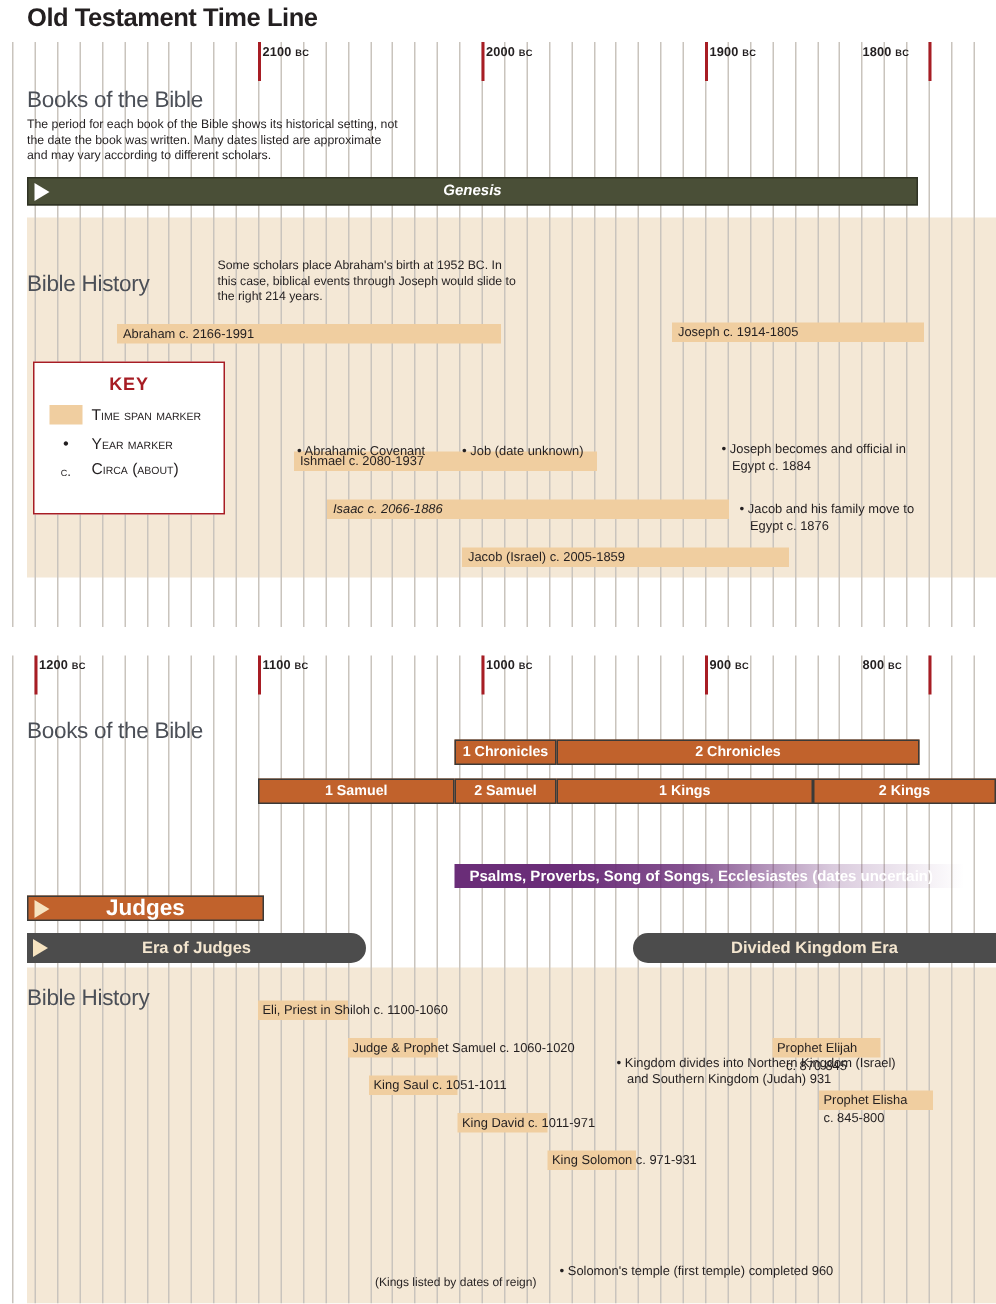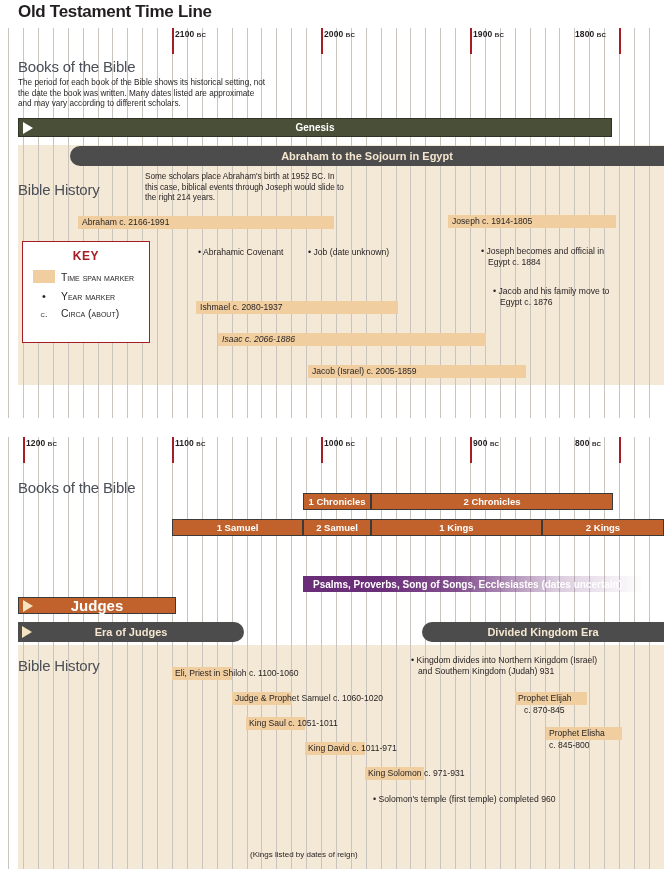--- a/index.html
+++ b/index.html
@@ -32,21 +32,21 @@
   .arrow.green{border-left-color:#ffffff;}
   .seg{position:absolute;display:flex;align-items:center;justify-content:center;
        height:17px;background:#c1622c;border:1px solid #3b3a38;box-sizing:border-box;
        font-size:9.5px;font-weight:bold;color:#ffffff;}
   .psalms{position:absolute;height:16px;display:flex;align-items:center;
           background:linear-gradient(90deg,#6a2d78 0%,#6a2d78 22%,rgba(106,45,120,.82) 46%,rgba(106,45,120,.25) 74%,rgba(106,45,120,0) 100%);
           font-size:10px;font-weight:bold;color:#ffffff;padding-left:10px;white-space:nowrap;}
   
   .hist{position:absolute;background:#f4e8d6;}
   .span{position:absolute;height:13px;background:#f0ceA0;}
-  .evt{position:absolute;font-size:8.6px;line-height:11px;color:#231f20;white-space:nowrap;}
+  .evt{position:absolute;font-size:8.6px;line-height:11px;color:#231f20;white-space:nowrap;margin-top:48px;}
   .evt.wrap{white-space:normal;}
   .evtlbl{position:absolute;font-size:8.6px;line-height:11px;color:#231f20;white-space:nowrap;}
   .dot{font-size:9px;}
   
   .key{position:absolute;background:#ffffff;border:1.4px solid #a71d24;box-sizing:border-box;}
   .keytitle{text-align:center;color:#a71d24;font-weight:bold;font-size:12px;letter-spacing:.6px;margin-top:7px;}
   .keyrow{display:flex;align-items:flex-end;margin:7px 0 0 10px;}
   .keyswatch{width:22px;height:13px;background:#f0ceA0;}
   .keydot{width:22px;text-align:center;font-size:11px;color:#231f20;}
   .keylines{width:22px;display:flex;justify-content:space-around;}
@@ -118,28 +118,25 @@
       <div class="gl major" style="left: 470px; top: 0px; height: 26px; bottom: auto;"></div>
       <div class="yl" style="left: 473px; top: 1px;">1900 <span class="bc">BC</span></div>
       <div class="gl major" style="left: 619px; top: 0px; height: 26px; bottom: auto;"></div>
       <div class="yl" style="left: 575px; top: 1px;">1800 <span class="bc">BC</span></div>
     </div>
 
   <div class="rowlabel" style="left:18px;top:30px;">Books of the Bible</div>
   <div class="rowlabel" style="left:18px;top:153px;">Bible History</div>
   <div class="note" style="left:18px;top:50px;">The period for each book of the Bible shows its historical setting, not the date the book was written. Many dates listed are approximate and may vary according to different scholars.</div>
 
-  <div class="bar bar-green" style="left:18px;top:90px;width:594px;">
+  <div class="bar bar-green" style="left:18px;top:90px;width:594px;font-style:italic;">
     <span class="arrow green"></span>
     <span>Genesis</span>
   </div>
 
-  <div class="bar bar-dark capsule" style="left:70px;top:118px;width:594px;border-radius:10px 0 0 10px;">
-    <span>Abraham to the Sojourn in Egypt</span>
-  </div>
 
   <div class="note" style="left:145px;top:144px;width:200px;">Some scholars place Abraham's birth at 1952 BC. In this case, biblical events through Joseph would slide to the right 214 years.</div>
 
   <div class="span" style="left:78px;top:188px;width:256px;"></div>
   <div class="evtlbl" style="left:82px;top:189px;">Abraham c. 2166-1991</div>
 
   <div class="span" style="left:448px;top:187px;width:168px;"></div>
   <div class="evtlbl" style="left:452px;top:188px;">Joseph c. 1914-1805</div>
 
   <div class="span" style="left:196px;top:273px;width:202px;"></div>

